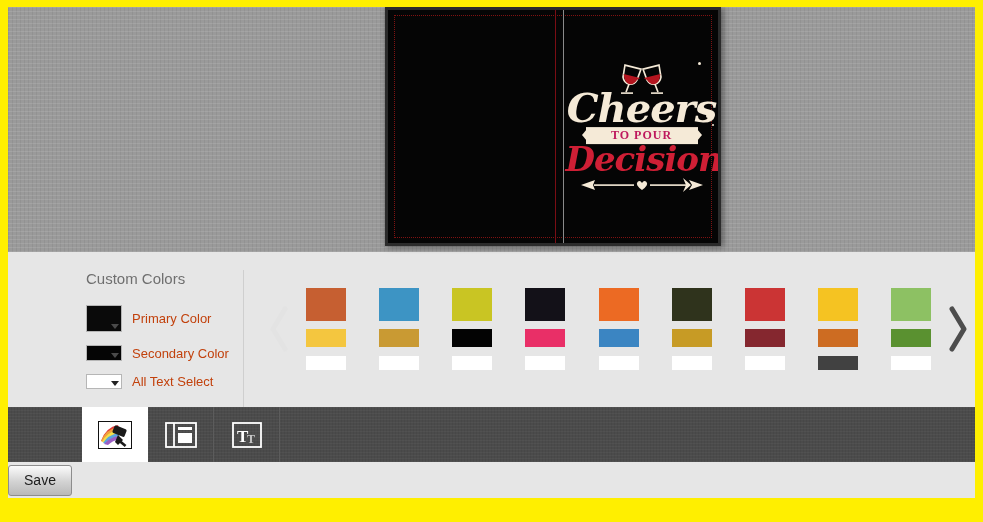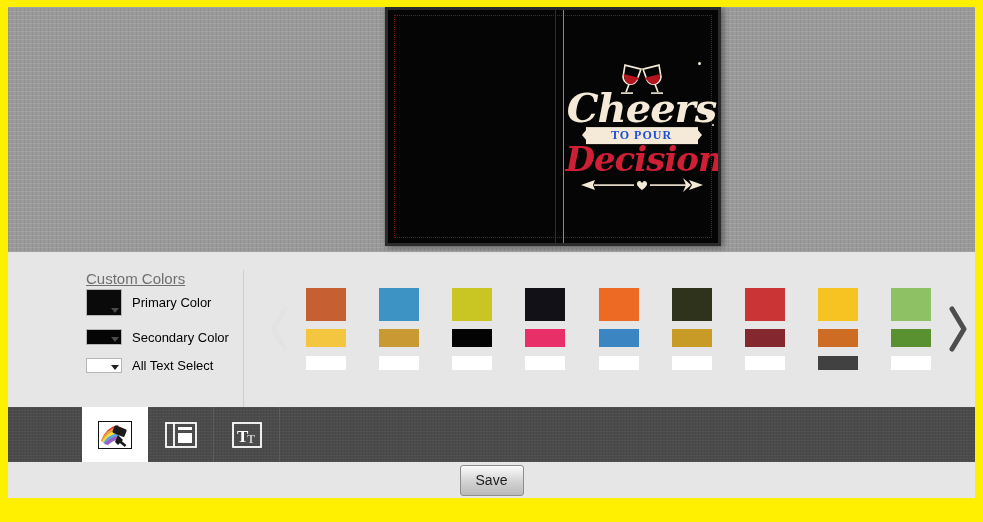--- a/index.html
+++ b/index.html
@@ -209,22 +209,21 @@
   .custom-colors {
     width: 236px;
     flex: none;
     padding-left: 78px;
     border-right: 1px solid #cfcfcf;
   }
 
   .section-title {
     font-size: 15px;
     color: #6f6f6f;
-    margin-bottom: 2px;
-    text-decoration: underline;
+    margin-bottom: 18px;
   }
 
   .color-row {
     display: flex;
     align-items: center;
     margin-bottom: 13px;
   }
 
   .swatch-select {
     position: relative;
@@ -243,21 +242,21 @@
     border-right: 4px solid transparent;
     border-top: 5px solid #4a4a4a;
   }
   .swatch-select.sw-primary   { height: 27px; }
   .swatch-select.sw-secondary { height: 16px; }
   .swatch-select.sw-text      { height: 15px; }
   .swatch-select.sw-text .arrow { border-top-color: #222; }
 
   .color-label {
     font-size: 13px;
-    color: #000000;
+    color: #c2410c;
     white-space: nowrap;
   }
 
   
   .schemes {
     flex: 1;
     padding-left: 18px;
     position: relative;
     min-width: 0;
   }
@@ -321,21 +320,21 @@
     border-right: none;
   }
   .tab svg { display: block; }
 
   
   .footer {
     flex: 1;
     background: #e6e6e6;
     display: flex;
     align-items: center;
-    justify-content: center;
+    justify-content: flex-start;
     gap: 20px;
   }
 
   .btn {
     font-size: 14px;
     cursor: pointer;
     border-radius: 3px;
     display: flex;
     align-items: center;
     justify-content: center;
@@ -393,21 +392,21 @@
                     <path d="M39 33 L51 33"></path>
                   </g>
                   <path d="M11.6 14 L28.2 18 L25 20 Q22 25 17 24 Q12.6 23 11.6 14 Z" fill="#b3151f"></path>
                   <path d="M48.4 14 L31.8 18 L35 20 Q38 25 43 24 Q47.4 23 48.4 14 Z" fill="#b3151f"></path>
                 </svg>
               </div>
 
               <div class="cheers-word" style="color: rgb(245, 234, 215);">Cheers</div>
 
               <div class="banner">
-                <span style="color: #1d4ed8;">TO POUR</span>
+                <span style="color: #be185d;">TO POUR</span>
               </div>
 
               <div class="decisions-word" style="color: rgb(207, 31, 53);">Decisions</div>
 
               <div class="arrow-row">
                 <svg width="126" height="16" viewBox="0 0 126 16">
                   <g fill="#f5ead7">
                     <path d="M2 8 L16 3 L14 8 L16 13 Z"></path>
                     <rect x="15" y="7.2" width="40" height="1.6"></rect>
                     <path d="M63 13 Q56 8 58.5 5 Q61 2.5 63 6 Q65 2.5 67.5 5 Q70 8 63 13 Z"></path>

